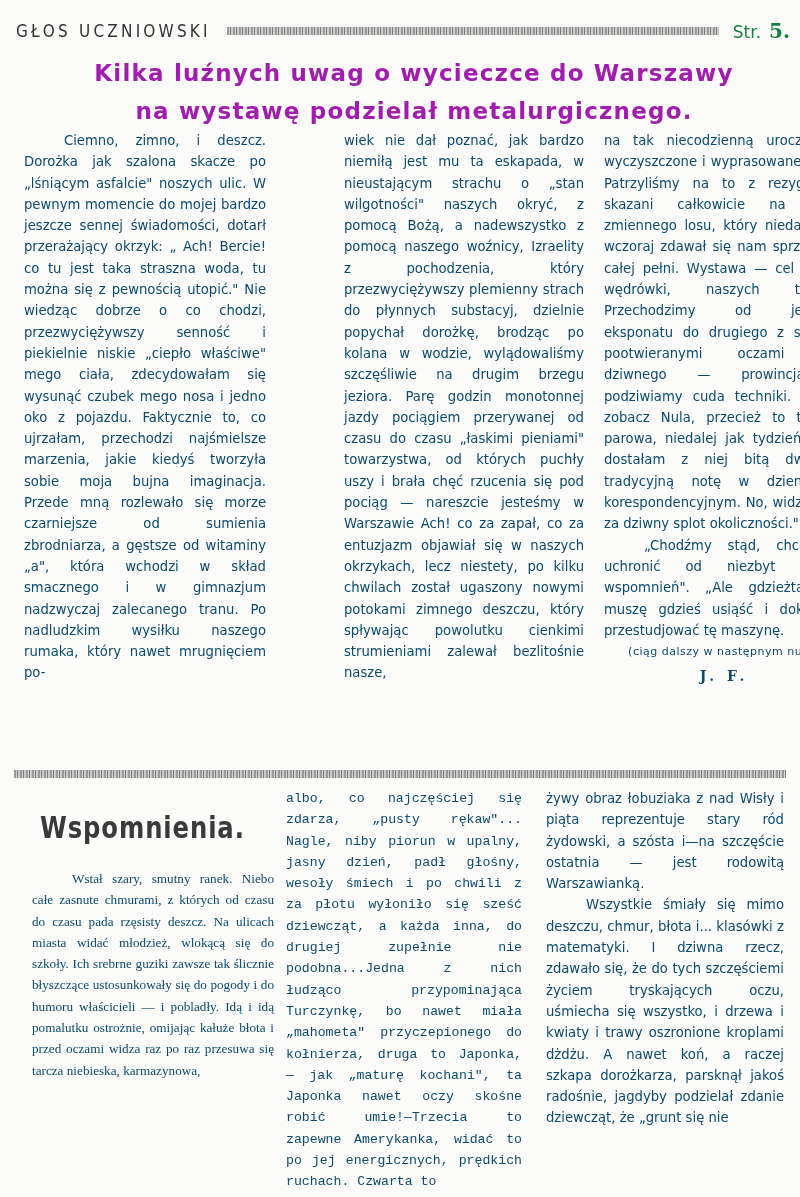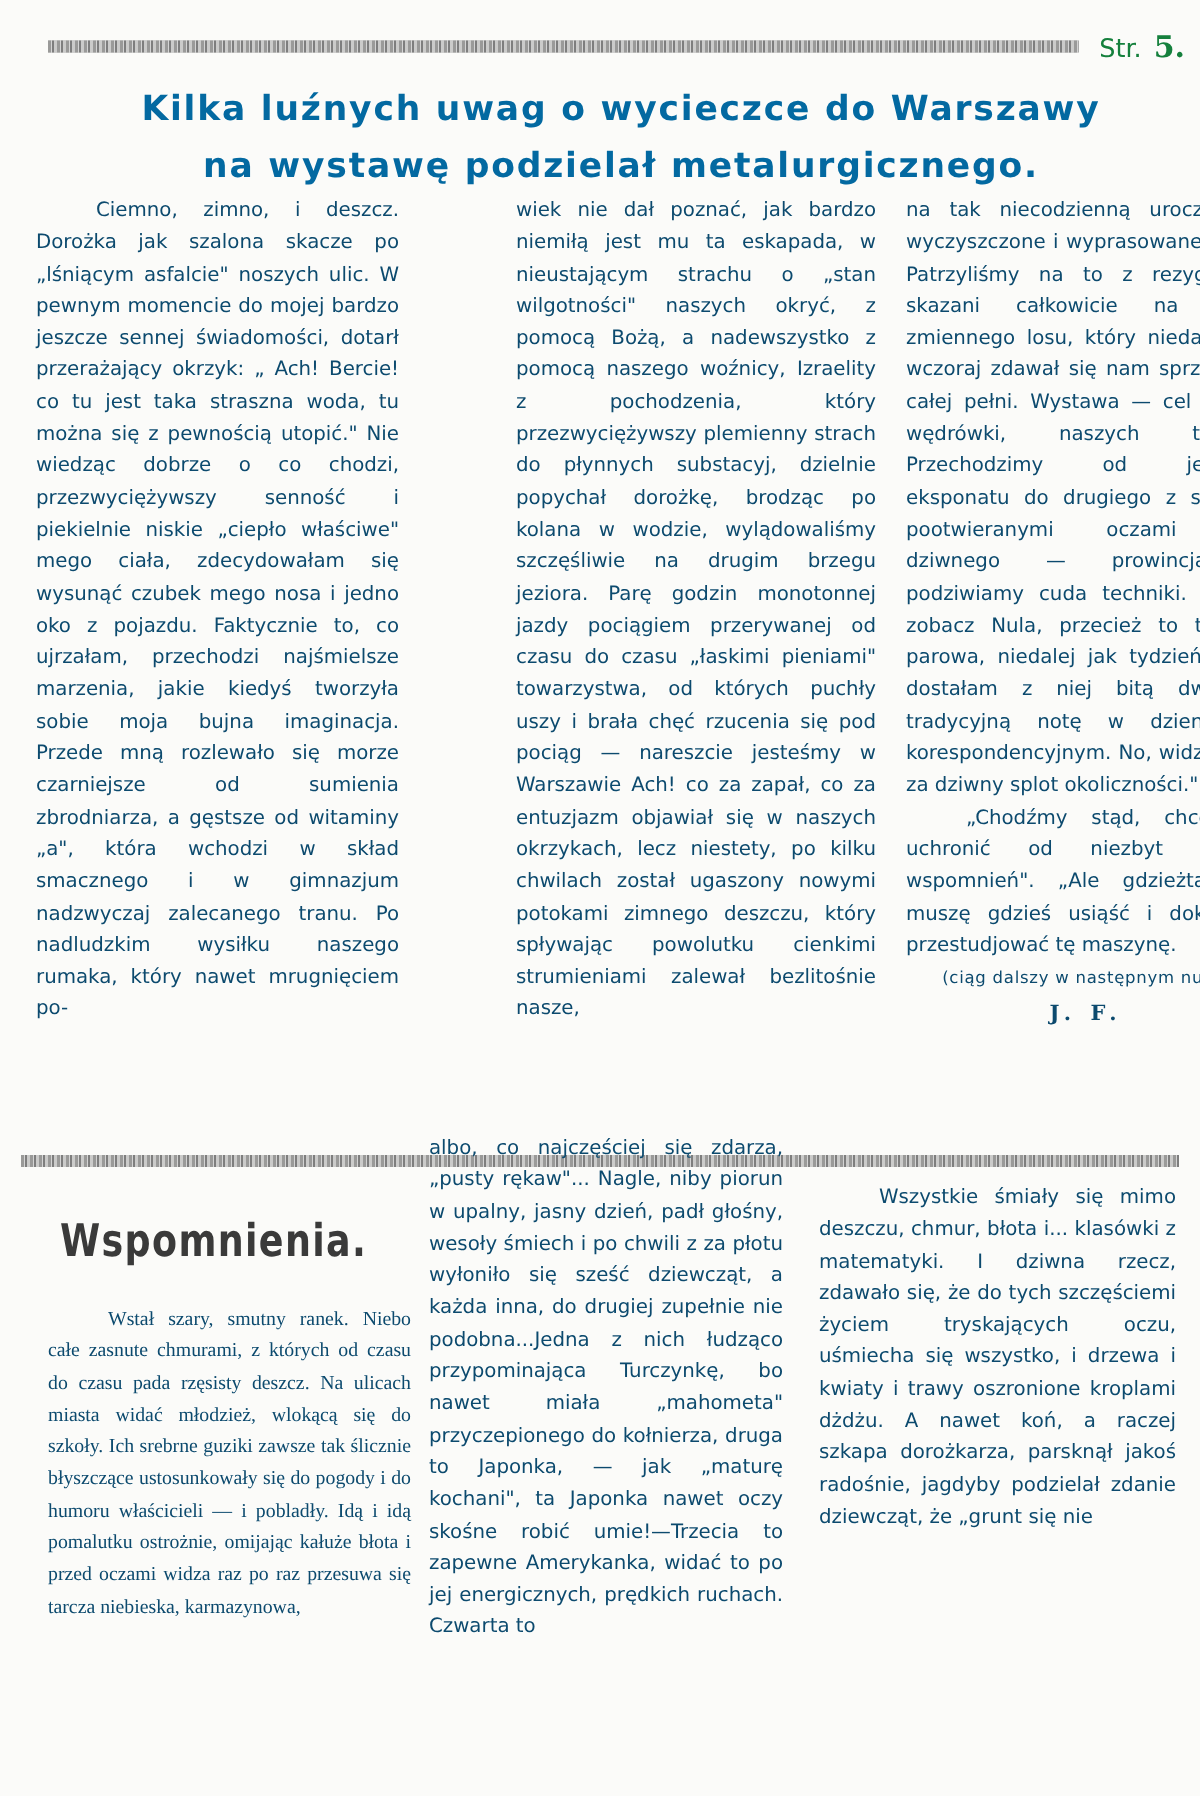--- a/index.html
+++ b/index.html
@@ -27,21 +27,21 @@
         #999;
       opacity: 0.75;
     }
     .header .rule { flex: 1; margin: 0 14px 0 16px; }
     .page-num { font-size: 17px; color: #15803d; white-space: nowrap; }
     .page-num b { font-family: "DejaVu Serif", serif; font-size: 20px; margin-left: 8px; }
     .title1 {
       position: absolute; left: 0; right: 0; top: 54px;
       text-align: center;
       font-family: "DejaVu Sans", sans-serif; font-weight: bold;
-      font-size: 23px; line-height: 38px; letter-spacing: 1.2px; color: #0369a1; padding-left: 28px;
+      font-size: 23px; line-height: 38px; letter-spacing: 1.2px; color: #a21caf; padding-left: 28px;
     }
     .cols {
       position: absolute; display: flex; gap: 0;
     }
     .col {
       font-family: "DejaVu Sans", sans-serif; font-size: 13.2px;
       line-height: 21.3px; color: #0c4a6e;
       text-align: justify;
     }
     .col p { margin: 0; text-indent: 40px; }
@@ -53,29 +53,30 @@
     .top-cols .c2 { width: 240px; margin-right: 20px; margin-left: 38px; }
     .top-cols .c3 { width: 240px; }
     .mid-rule { position: absolute; left: 14px; right: 14px; top: 770px; }
     .wsp {
       position: absolute; left: 40px; top: 810px;
       font-family: "DejaVu Sans Condensed", "DejaVu Sans", sans-serif;
       font-weight: bold; font-size: 30px; letter-spacing: 1px; color: #3a3a3a;
       transform: scaleX(0.9); transform-origin: left;
     }
     .bot-left { position: absolute; left: 32px; top: 868px; width: 242px; font-family: Liberation Serif, serif; }
-    .bot-mid { position: absolute; left: 286px; top: 755px; width: 236px; }
+    .bot-mid { position: absolute; left: 286px; top: 788px; width: 236px; font-family: Liberation Mono, monospace; }
     .bot-right { position: absolute; left: 546px; top: 788px; width: 238px; }
   </style>
 </head>
 <body>
 
 <div class="page">
 
   <div class="header">
+    <span class="masthead">GŁOS UCZNIOWSKI</span>
     <div class="rule"></div>
     <span class="page-num">
       <span>Str.</span><b>5.</b>
     </span>
   </div>
 
   <div class="title1">
     <div>Kilka luźnych uwag o wycieczce do Warszawy</div>
     <div>na wystawę podzielał metalurgicznego.</div>
   </div>
@@ -99,16 +100,17 @@
 
   <div class="wsp">Wspomnienia.</div>
 
   <div class="col bot-left">
     <p>Wstał szary, smutny ranek. Niebo całe zasnute chmurami, z których od czasu do czasu pada rzęsisty deszcz. Na ulicach miasta widać młodzież, wlokącą się do szkoły. Ich srebrne guziki zawsze tak ślicznie błyszczące ustosunkowały się do pogody i do humoru właścicieli — i pobladły. Idą i idą pomalutku ostrożnie, omijając kałuże błota i przed oczami widza raz po raz przesuwa się tarcza niebieska, karmazynowa,</p>
   </div>
   <div class="col bot-mid">
     <p class="noindent">albo, co najczęściej się zdarza, „pusty rękaw"... Nagle, niby piorun w upalny, jasny dzień, padł głośny, wesoły śmiech i po chwili z za płotu wyłoniło się sześć dziewcząt, a każda inna, do drugiej zupełnie nie podobna...Jedna z nich łudząco przypominająca Turczynkę, bo nawet miała „mahometa" przyczepionego do kołnierza, druga to Japonka, — jak „maturę kochani", ta Japonka nawet oczy skośne robić umie!—Trzecia to zapewne Amerykanka, widać to po jej energicznych, prędkich ruchach. Czwarta to</p>
   </div>
   <div class="col bot-right">
+    <p class="noindent">żywy obraz łobuziaka z nad Wisły i piąta reprezentuje stary ród żydowski, a szósta i—na szczęście ostatnia — jest rodowitą Warszawianką.</p>
     <p>Wszystkie śmiały się mimo deszczu, chmur, błota i... klasówki z matematyki. I dziwna rzecz, zdawało się, że do tych szczęściemi życiem tryskających oczu, uśmiecha się wszystko, i drzewa i kwiaty i trawy oszronione kroplami dżdżu. A nawet koń, a raczej szkapa dorożkarza, parsknął jakoś radośnie, jagdyby podzielał zdanie dziewcząt, że „grunt się nie</p>
   </div>
 
 </div>
 
 </body></html>

